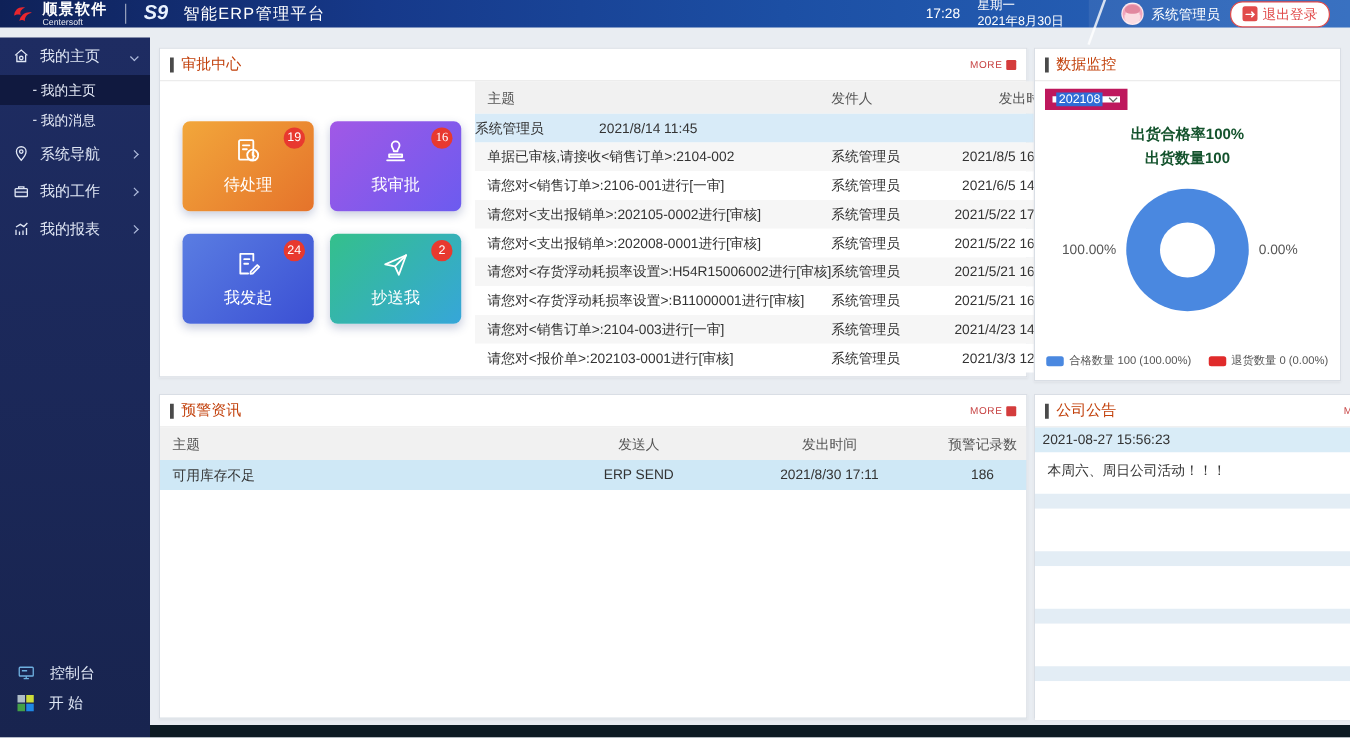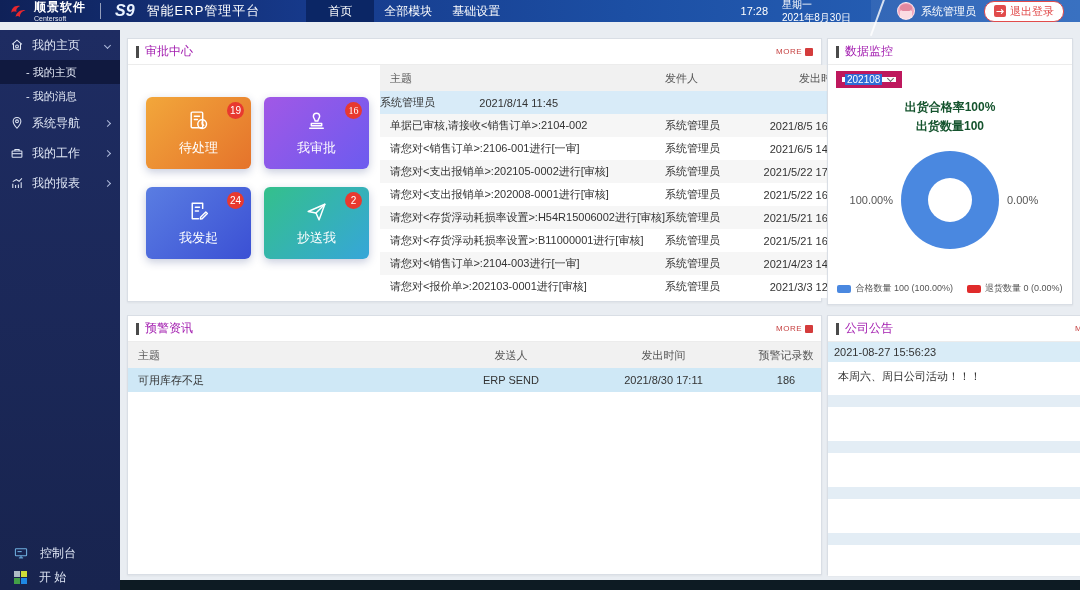--- a/index.html
+++ b/index.html
@@ -53,39 +53,39 @@
   .nav-item svg{ width:14px; height:14px; stroke:currentColor; fill:none; stroke-width:1.5; }
   .nav-label{ flex:1; white-space:nowrap; }
   .chev{ display:inline-block; width:5px; height:5px;
     border-right:1.4px solid #aebadb; border-bottom:1.4px solid #aebadb; }
   .chev.down{ transform:rotate(45deg); }
   .chev.right{ transform:rotate(-45deg); }
   .sub-item{ height:24px; display:flex; align-items:center; padding-left:26px;
     font-size:11px; cursor:pointer; color:#e6ebf7; }
   .sub-item::before{ content:"- "; margin-right:3px; }
   .sub-item.active{ background:#10193f; }
-  .side-footer{ position:absolute; left:0; right:0; bottom:1px; }
+  .side-footer{ position:absolute; left:0; right:0; bottom:16px; }
   .side-foot-item{ height:24px; display:flex; align-items:center; gap:12px;
     padding-left:14px; font-size:12px; cursor:pointer; }
   .start-grid{ width:13px; height:13px; display:grid; grid-template-columns:6px 6px;
     grid-auto-rows:6px; gap:1px; }
   .start-grid i{ display:block; }
   .sg1{ background:#aebdc6; } .sg2{ background:#cddc39; }
   .sg3{ background:#43a047; } .sg4{ background:#1e88e5; }
 
   
   .panel{ position:absolute; background:#fff; border:1px solid #d9dee5;
     box-shadow:0 1px 2px rgba(0,0,0,.05); }
   #panel-approval{ left:127px; top:38px; width:695px; height:264px; }
   #panel-monitor { left:827px; top:38px; width:246px; height:267px; }
   #panel-alerts  { left:127px; top:315px; width:695px; height:260px; }
   #panel-announce{ left:827px; top:315px; width:294px; height:260px; }
   .panel-head{ height:26px; display:flex; align-items:center; padding:0 8px;
     border-bottom:1px solid #ececec; }
-  .panel-title{ font-size:12px; color:#a21caf; display:flex; align-items:center; gap:6px; }
+  .panel-title{ font-size:12px; color:#c2410c; display:flex; align-items:center; gap:6px; }
   .panel-title::before{ content:""; width:3px; height:12px; background:#4a4a4a; }
   .more{ margin-left:auto; display:flex; align-items:center; gap:3px; font-size:8px;
     color:#c64040; letter-spacing:.5px; cursor:pointer; }
   .more-ic{ width:8px; height:8px; background:#d43c3c; border-radius:1px; }
 
   
   .approval-body{ display:flex; height:237px; }
   .tiles-wrap{ width:252px; padding:32px 12px 0 18px; display:grid;
     grid-template-columns:105px 105px; grid-auto-rows:72px; gap:18px 13px; }
   .tile{ border-radius:6px; position:relative; color:#fff; display:flex;
@@ -173,25 +173,20 @@
     </span>
     <span class="brand-name">
       <span class="brand-cn">顺景软件</span>
       <span class="brand-en">Centersoft</span>
     </span>
     <span class="v-div"></span>
     <span class="s9">S9</span>
     <span class="platform">智能ERP管理平台</span>
   </div>
 
-  <nav class="tabs">
-    <div class="tab active">首页</div>
-    <div class="tab">全部模块</div>
-    <div class="tab">基础设置</div>
-  </nav>
 
   <div class="top-right">
     <span class="clock">17:28</span>
     <span class="datewrap">
       <span>星期一</span><br>
       <span>2021年8月30日</span>
     </span>
     <div class="userzone">
       <span class="diag-line"></span>
       <span class="avatar"></span>

